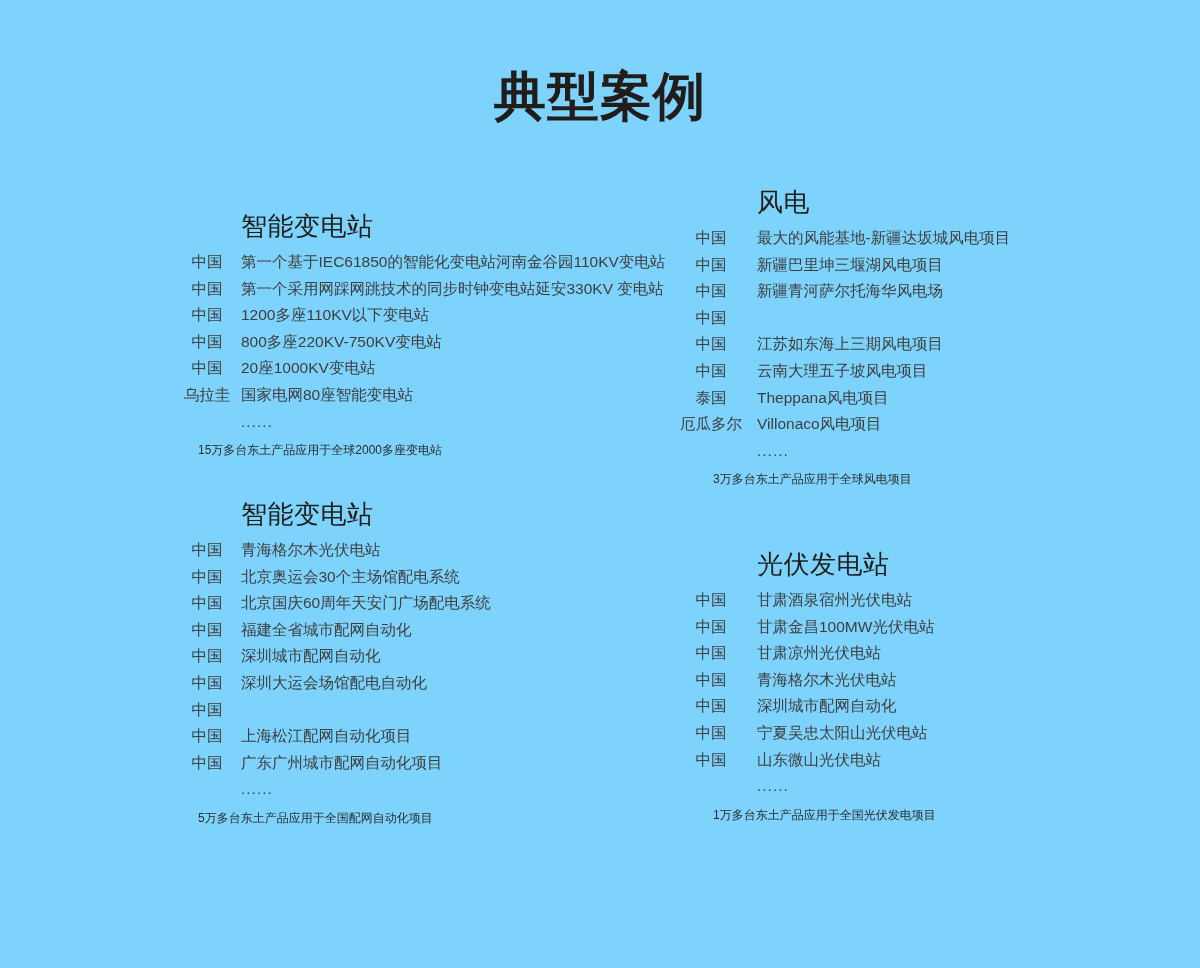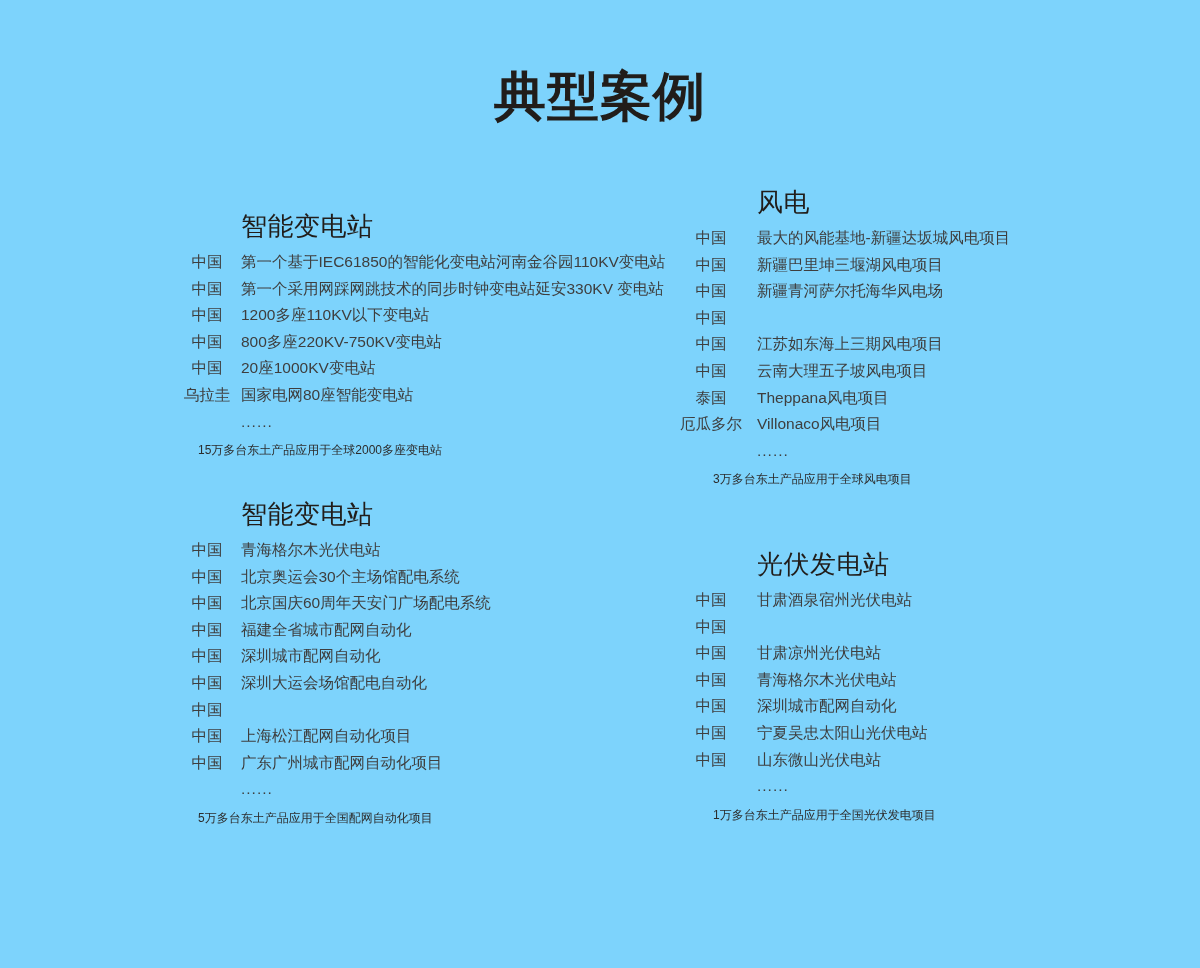--- a/index.html
+++ b/index.html
@@ -196,20 +196,21 @@
 
   <section class="case-section sec-solar">
     <h2 class="sec-heading">光伏发电站</h2>
     <div class="rows">
         <div class="row">
           <span class="country">中国</span>
           <span class="project">甘肃酒泉宿州光伏电站</span>
         </div>
         <div class="row">
           <span class="country">中国</span>
+          <span class="project">甘肃金昌100MW光伏电站</span>
         </div>
         <div class="row">
           <span class="country">中国</span>
           <span class="project">甘肃凉州光伏电站</span>
         </div>
         <div class="row">
           <span class="country">中国</span>
           <span class="project">青海格尔木光伏电站</span>
         </div>
         <div class="row">

